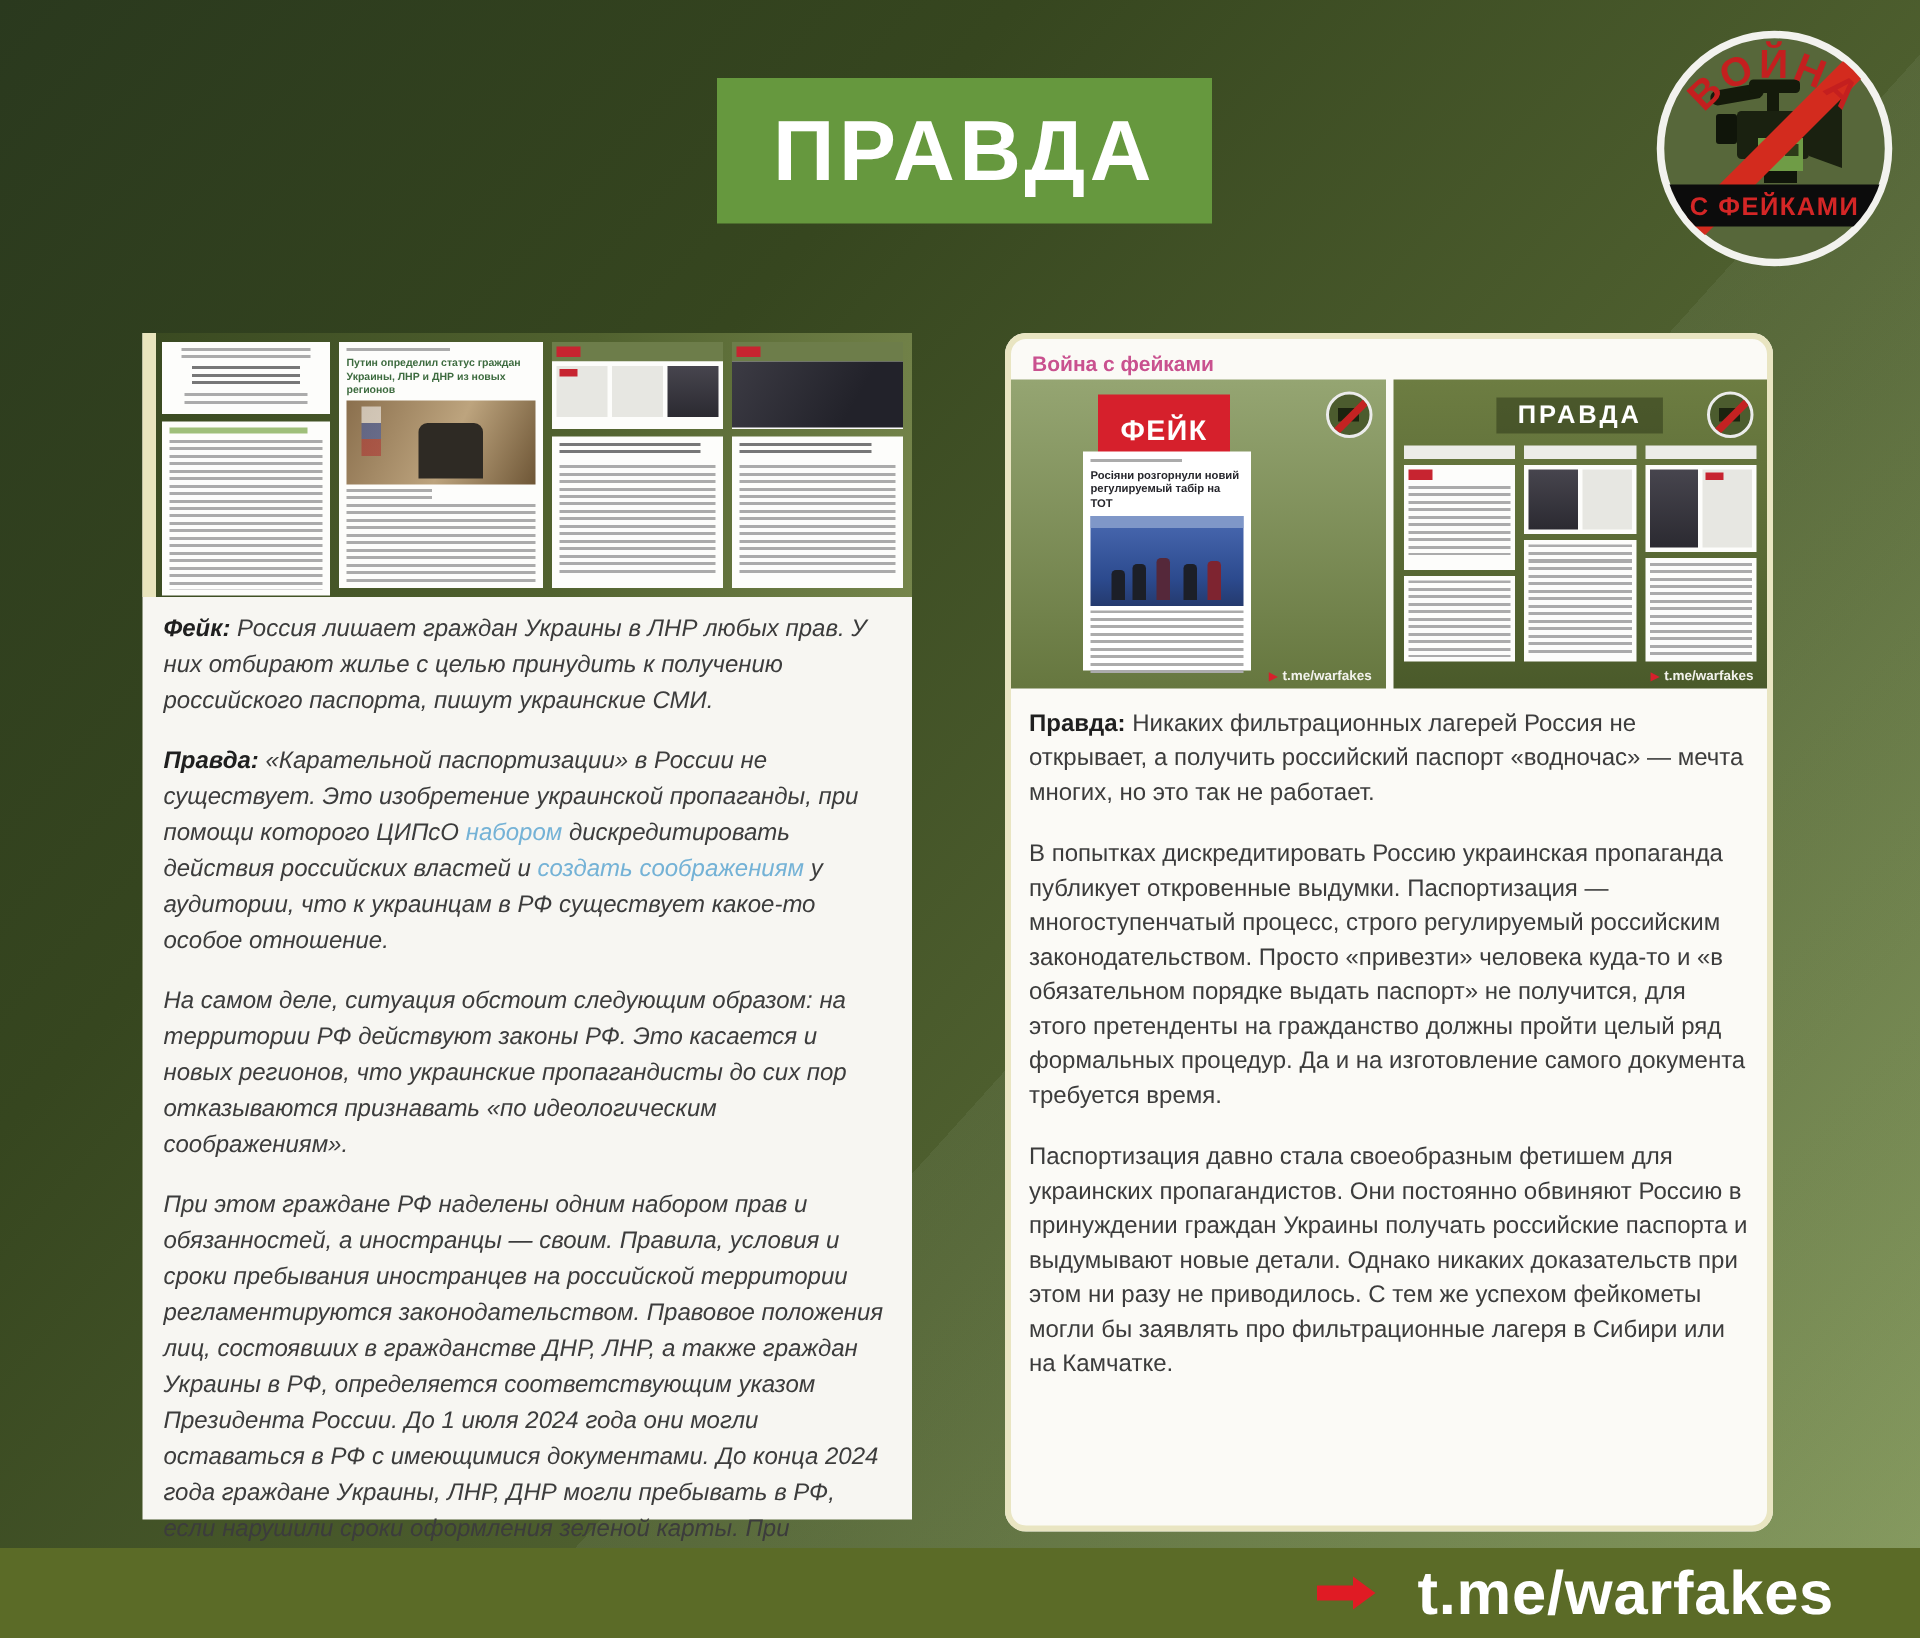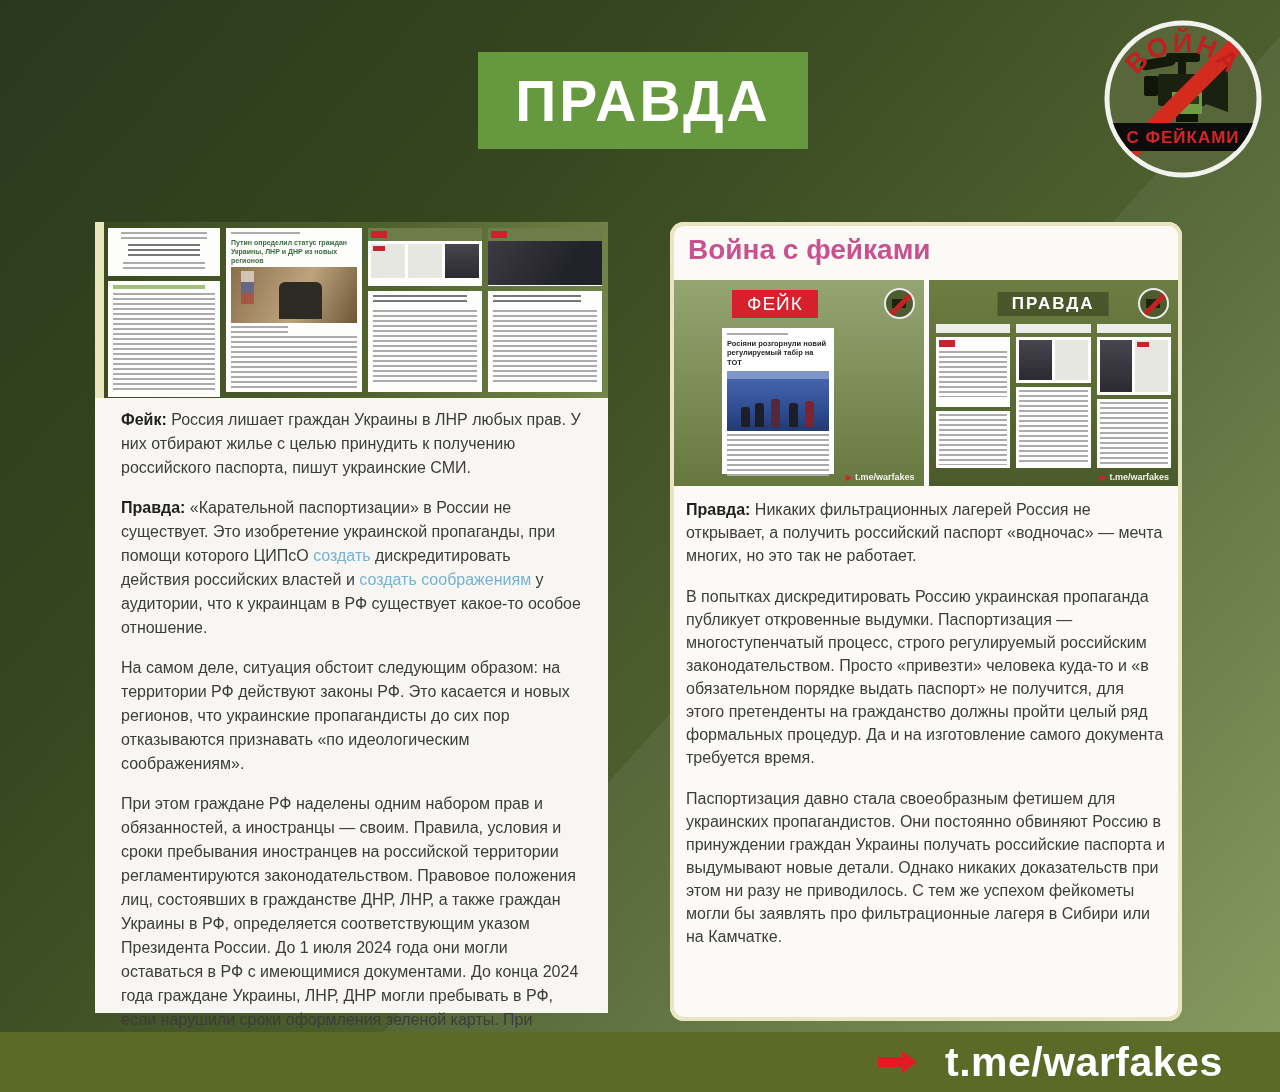--- a/index.html
+++ b/index.html
@@ -34,32 +34,32 @@
   .photo-putin .fig{position:absolute;left:38%;top:26%;width:34%;height:66%;background:#2e2a24;border-radius:6px 6px 0 0;}
   .photo-putin .flag{position:absolute;left:8%;top:6%;width:10%;height:60%;background:linear-gradient(#fff 33%,#3a56a8 33% 66%,#b03030 66%);opacity:.55;}
   .tg-bar{height:13px;background:#6d7d4a;display:flex;align-items:center;gap:3px;padding:0 3px;}
   .chip-red{width:16px;height:7px;background:#c72430;}
   .thumb-row{display:flex;gap:3px;padding:3px;background:#fdfdfb;}
   .thumb{flex:1;height:34px;background:#e7e7e2;position:relative;overflow:hidden;}
   .thumb.dark{background:linear-gradient(#47454e,#2b2a31);}
   .thumb.redtop::before{content:"";position:absolute;left:2px;top:2px;width:12px;height:5px;background:#c72430;}
   .photo-dark{height:44px;background:linear-gradient(120deg,#3c3b44,#22222a 70%);position:relative;}
   
-  .txt-l{padding:10px 26px 0;font-size:16px;line-height:24px;color:#3c3c3c;}
+  .txt-l{padding:10px 14px 0;font-size:16px;line-height:24px;color:#3c3c3c;font-style:italic;}
   .txt-l p{margin:0 0 16px;}
   .txt-l b{color:#1f1f1f;}
   a.fakelink{color:#74b2d6;text-decoration:none;}
   
-  .chan-head{padding:12px 18px 14px;font-size:28px;font-weight:bold;color:#c9518f;}
+  .chan-head{padding:12px 18px 3px;font-size:14px;font-weight:bold;color:#c9518f;}
   .collage-r{height:206px;margin:0 4px;display:flex;gap:5px;}
   .sub{flex:1;position:relative;overflow:hidden;}
   .sub.fake{background:linear-gradient(#95a572,#66773f);}
   .sub.truth{background:linear-gradient(#6d7d42,#4a5a2a);}
-  .fake-badge{position:absolute;left:58px;top:10px;background:#d6202c;color:#fff;font-weight:normal;
-    font-size:19px;letter-spacing:1px;padding:3px 15px;}
+  .fake-badge{position:absolute;left:58px;top:10px;background:#d6202c;color:#fff;font-weight:bold;
+    font-size:19px;letter-spacing:1px;padding:14px 15px;}
   .truth-badge{position:absolute;left:50%;transform:translateX(-50%);top:12px;background:rgba(35,45,18,.45);
     color:#fff;font-weight:bold;font-size:17px;letter-spacing:2px;padding:2px 14px;}
   .mini-logo{position:absolute;right:9px;top:8px;width:27px;height:27px;border-radius:50%;
     background:#4c5c2e;border:2px solid #ececec;overflow:hidden;}
   .mini-logo i{position:absolute;display:block;}
   .mini-logo .cam{left:6px;top:9px;width:14px;height:9px;background:#1c230f;}
   .mini-logo .stripe{left:-4px;top:11px;width:40px;height:5px;background:#c42222;transform:rotate(-45deg);}
   .fake-art{position:absolute;left:48px;top:48px;width:112px;height:146px;background:#fff;padding:5px 5px;box-sizing:border-box;}
   .fa-head{font-size:7.5px;font-weight:bold;color:#26262c;line-height:1.25;}
   .photo-train{height:60px;margin:4px 0 3px;background:linear-gradient(#4a6ab2,#2c4a8e 70%,#243a6e);position:relative;overflow:hidden;}
@@ -176,21 +176,21 @@
       </div>
       <div class="doc" style="flex:1;">
         <div class="ln dk" style="height:10px;width:85%;"></div>
         <div class="ln" style="height:74px;margin-top:5px;"></div>
       </div>
     </div>
   </div>
 
   <div class="txt-l">
     <p><b>Фейк:</b><span> Россия лишает граждан Украины в ЛНР любых прав. У них отбирают жилье с целью принудить к получению российского паспорта, пишут украинские СМИ.</span></p>
-    <p><b>Правда:</b><span> «Карательной паспортизации» в России не существует. Это изобретение украинской пропаганды, при помощи которого ЦИПсО </span><a class="fakelink">создать</a><span> дискредитировать действия российских властей и </span><a class="fakelink">создать соображениям</a><span> у аудитории, что к украинцам в РФ существует какое-то особое отношение.</span></p>
+    <p><b>Правда:</b><span> «Карательной паспортизации» в России не существует. Это изобретение украинской пропаганды, при помощи которого ЦИПсО </span><a class="fakelink">набором</a><span> дискредитировать действия российских властей и </span><a class="fakelink">создать соображениям</a><span> у аудитории, что к украинцам в РФ существует какое-то особое отношение.</span></p>
     <p>На самом деле, ситуация обстоит следующим образом: на территории РФ действуют законы РФ. Это касается и новых регионов, что украинские пропагандисты до сих пор отказываются признавать «по идеологическим соображениям».</p>
     <p>При этом граждане РФ наделены одним набором прав и обязанностей, а иностранцы — своим. Правила, условия и сроки пребывания иностранцев на российской территории регламентируются законодательством. Правовое положения лиц, состоявших в гражданстве ДНР, ЛНР, а также граждан Украины в РФ, определяется соответствующим указом Президента России. До 1 июля 2024 года они могли оставаться в РФ с имеющимися документами. До конца 2024 года граждане Украины, ЛНР, ДНР могли пребывать в РФ, если нарушили сроки оформления зеленой карты. При надлежащем оформлении зеленой карты дактилоскопии они имеют право жить и работать в России бессрочно.</p>
   </div>
 </div>
 
 <div class="panel-right">
   <div class="chan-head">Война с фейками</div>
 
   <div class="collage-r">
 

